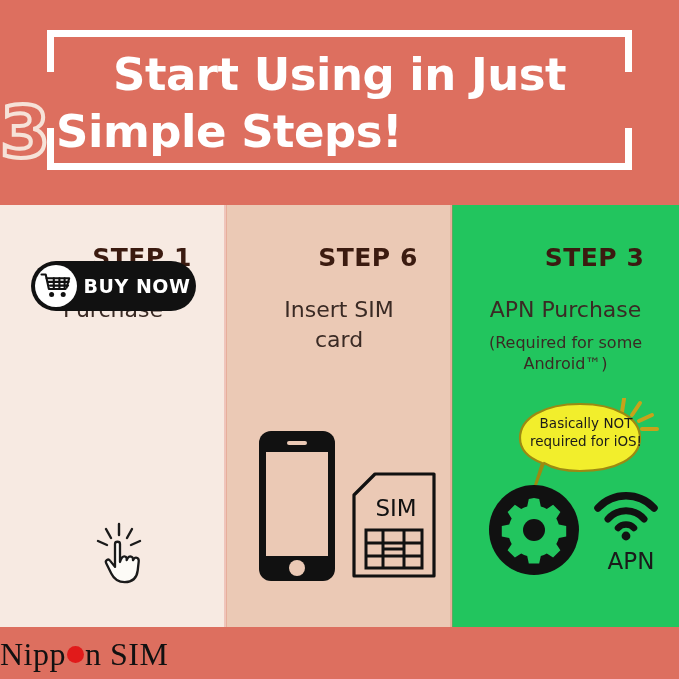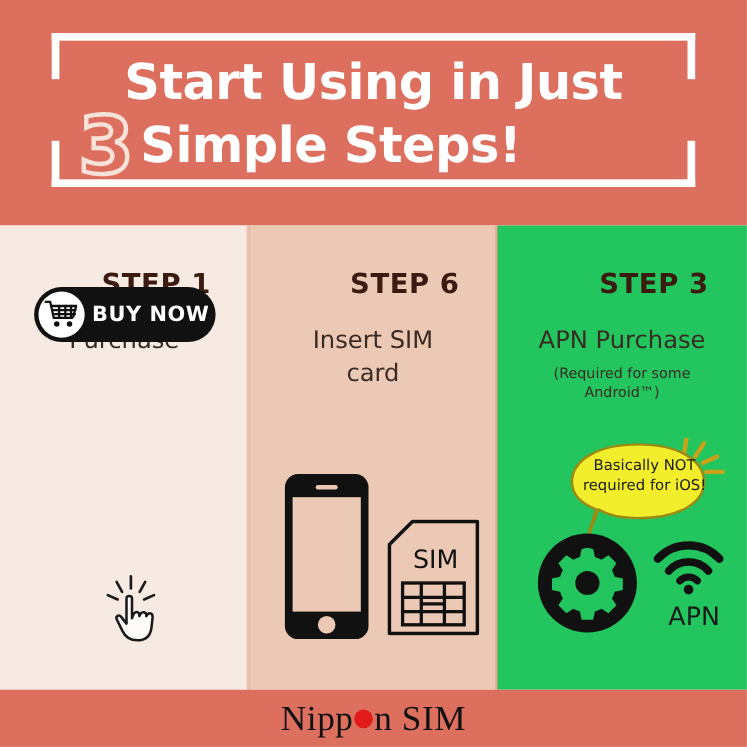--- a/index.html
+++ b/index.html
@@ -90,21 +90,20 @@
     letter-spacing: -0.5px;
     line-height: 1;
     font-family: "DejaVu Sans", sans-serif;
     white-space: nowrap;
   }
   .title-line2 {
     position: absolute;
     left: 0;
     top: 96px;
     width: 545px;
-    text-align: center;
     line-height: 1;
     white-space: nowrap;
   }
   .big-three {
     display: inline-block;
     vertical-align: -10px;
     font-size: 72px;
     font-weight: bold;
     font-family: "DejaVu Sans", sans-serif;
     color: transparent;
@@ -175,21 +174,21 @@
     line-height: 1.35;
     font-family: "DejaVu Sans", sans-serif;
   }
   .step-note {
     position: absolute;
     left: 0;
     top: 128px;
     width: 100%;
     text-align: center;
     color: #3a2a24;
-    font-size: 13px;
+    font-size: 16px;
     line-height: 1.3;
     font-family: "DejaVu Sans", sans-serif;
   }
 
   
   .buy-now-button {
     position: absolute;
     left: 31px;
     top: 261px;
     width: 165px;
@@ -265,21 +264,20 @@
     height: 52px;
     background: #dd6f5f;
   }
   .footer-logo {
     position: absolute;
     left: 0;
     top: 0;
     width: 679px;
     height: 52px;
     line-height: 52px;
-    text-align: center;
     white-space: nowrap;
   }
   .logo-text {
     font-family: "Liberation Serif", serif;
     font-size: 32px;
     color: #111111;
     letter-spacing: 0.5px;
     vertical-align: middle;
   }
   .logo-dot {

